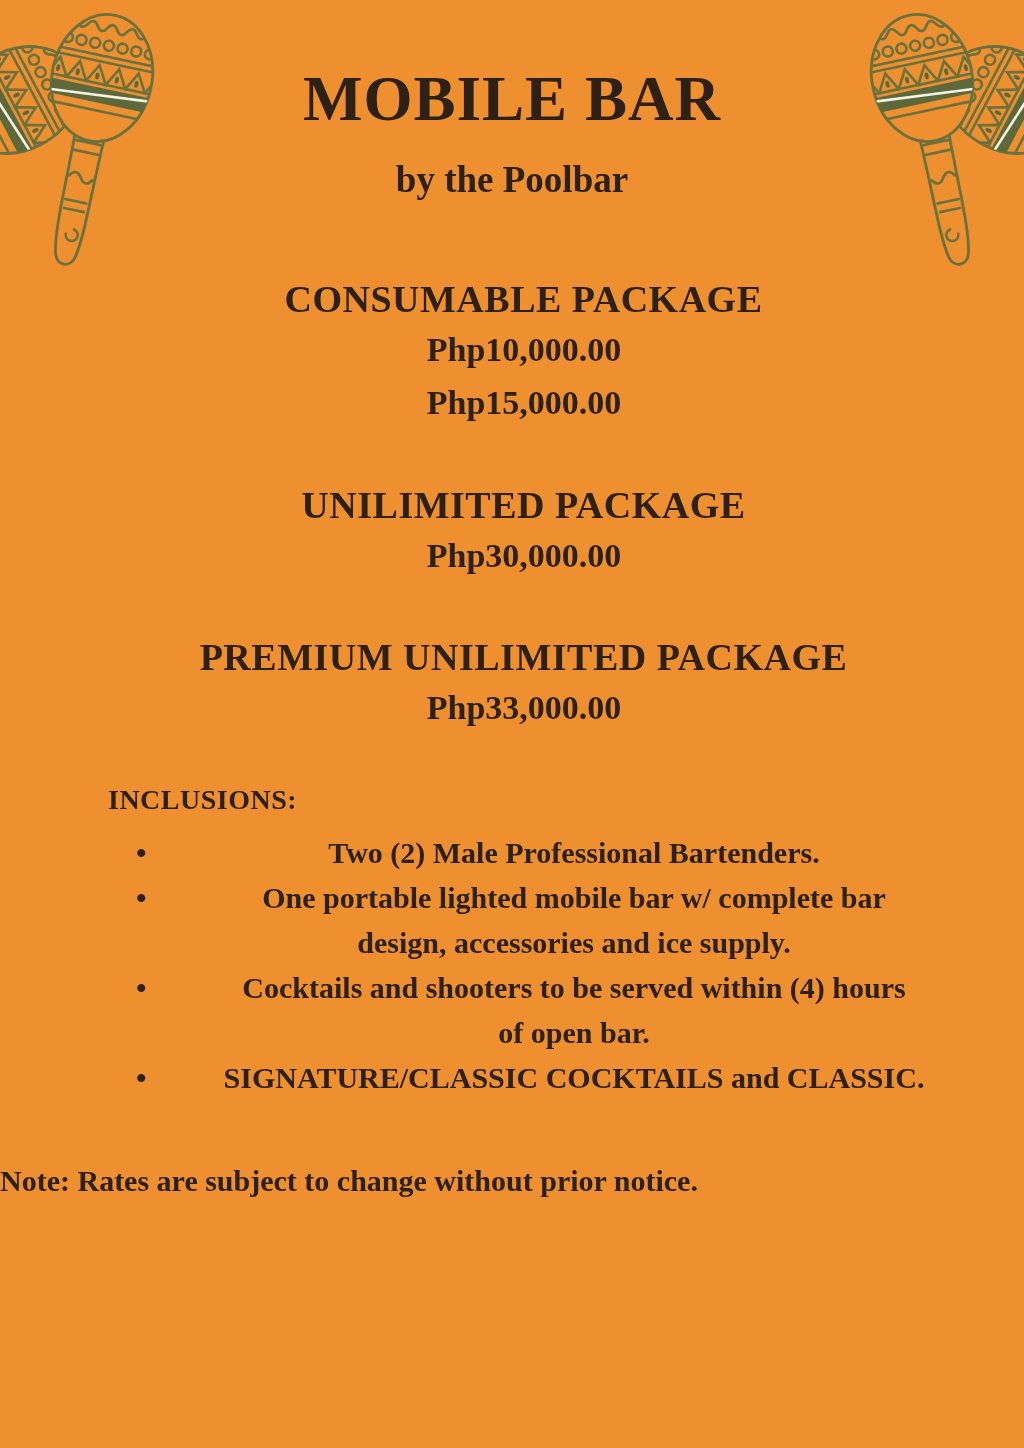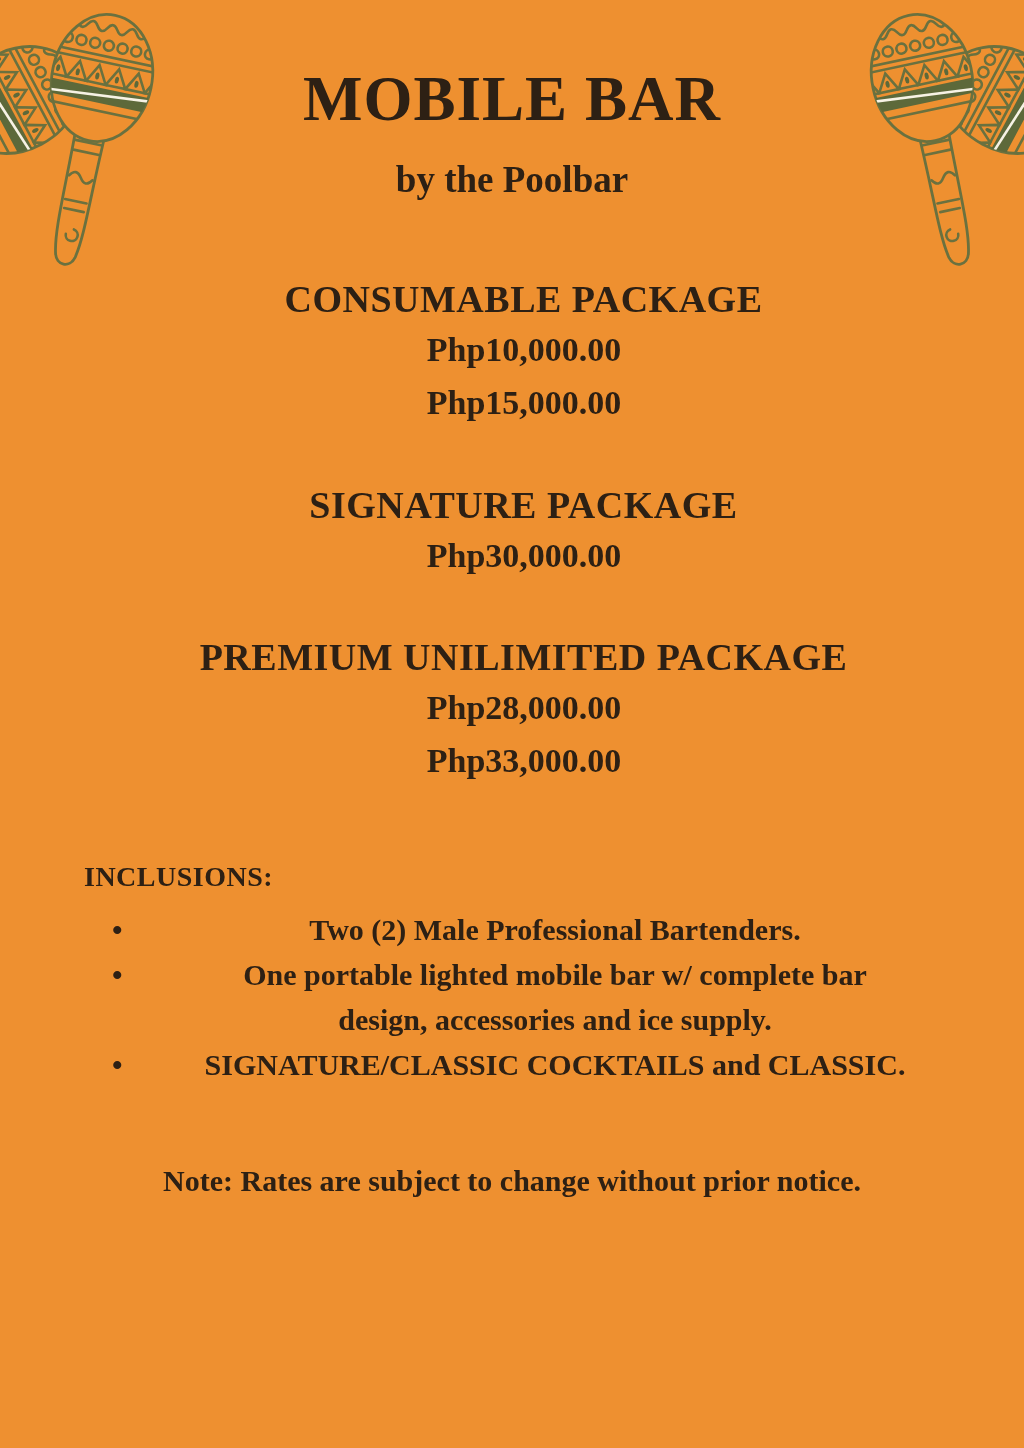--- a/index.html
+++ b/index.html
@@ -29,39 +29,38 @@
   .subtitle{font-size:37px;font-weight:700;margin-top:26px;}
 
   
   .packages{text-align:center;}
   .package{margin-top:58px;}
   .package:first-child{margin-top:78px;}
   .package-name{font-size:38px;font-weight:700;margin:0;line-height:1.1;letter-spacing:0.5px;padding-left:23px;}
   .price{font-size:34px;font-weight:700;line-height:1.38;margin-top:6px;margin-left:24px;}
 
   
-  .inclusions{margin-top:76px;padding-left:84px;padding-right:40px;}
+  .inclusions{margin-top:52px;padding-left:108px;padding-right:40px;}
   .inclusions-heading{font-size:28px;font-weight:700;margin:0;letter-spacing:0.5px;}
   .inclusions-list{list-style:none;margin:14px 0 0 0;padding:0 0 0 56px;text-align:center;}
   .inclusions-list li{
     position:relative;
     font-size:30px;font-weight:700;line-height:45px;
     white-space:pre-line;
     max-width:830px;
   }
   .inclusions-list li::before{
     content:"\2022";
     position:absolute;left:-28px;top:0;
     font-size:30px;line-height:45px;
   }
 
   
   .note{
     position:absolute;left:0;right:0;bottom:22px;
-    text-align:center;
     font-size:30px;font-weight:700;
   }
 </style>
 </head>
 <body>
 
 <div class="poster">
 
   <svg width="0" height="0" style="position:absolute" aria-hidden="true">
     <defs>
@@ -129,35 +128,36 @@
     <div class="subtitle">by the Poolbar</div>
   </header>
 
   <section class="packages">
     <div class="package">
       <h2 class="package-name">CONSUMABLE PACKAGE</h2>
       <div class="price">Php10,000.00</div>
       <div class="price">Php15,000.00</div>
     </div>
     <div class="package">
-      <h2 class="package-name">SIGNATURE PACKAGE</h2>
+      <h2 class="package-name">UNILIMITED PACKAGE</h2>
       <div class="price">Php30,000.00</div>
     </div>
     <div class="package">
       <h2 class="package-name">PREMIUM UNILIMITED PACKAGE</h2>
-      <div class="price">Php28,000.00</div>
       <div class="price">Php33,000.00</div>
     </div>
   </section>
 
   <section class="inclusions">
     <h3 class="inclusions-heading">INCLUSIONS:</h3>
     <ul class="inclusions-list">
       <li>Two (2) Male Professional Bartenders.</li>
       <li>One portable lighted mobile bar w/ complete bar
 design, accessories and ice supply.</li>
+      <li>Cocktails and shooters to be served within (4) hours
+of open bar.</li>
       <li>SIGNATURE/CLASSIC COCKTAILS and CLASSIC.</li>
     </ul>
   </section>
 
   <div class="note">Note: Rates are subject to change without prior notice.</div>
 
 </div>
 
 </body></html>

